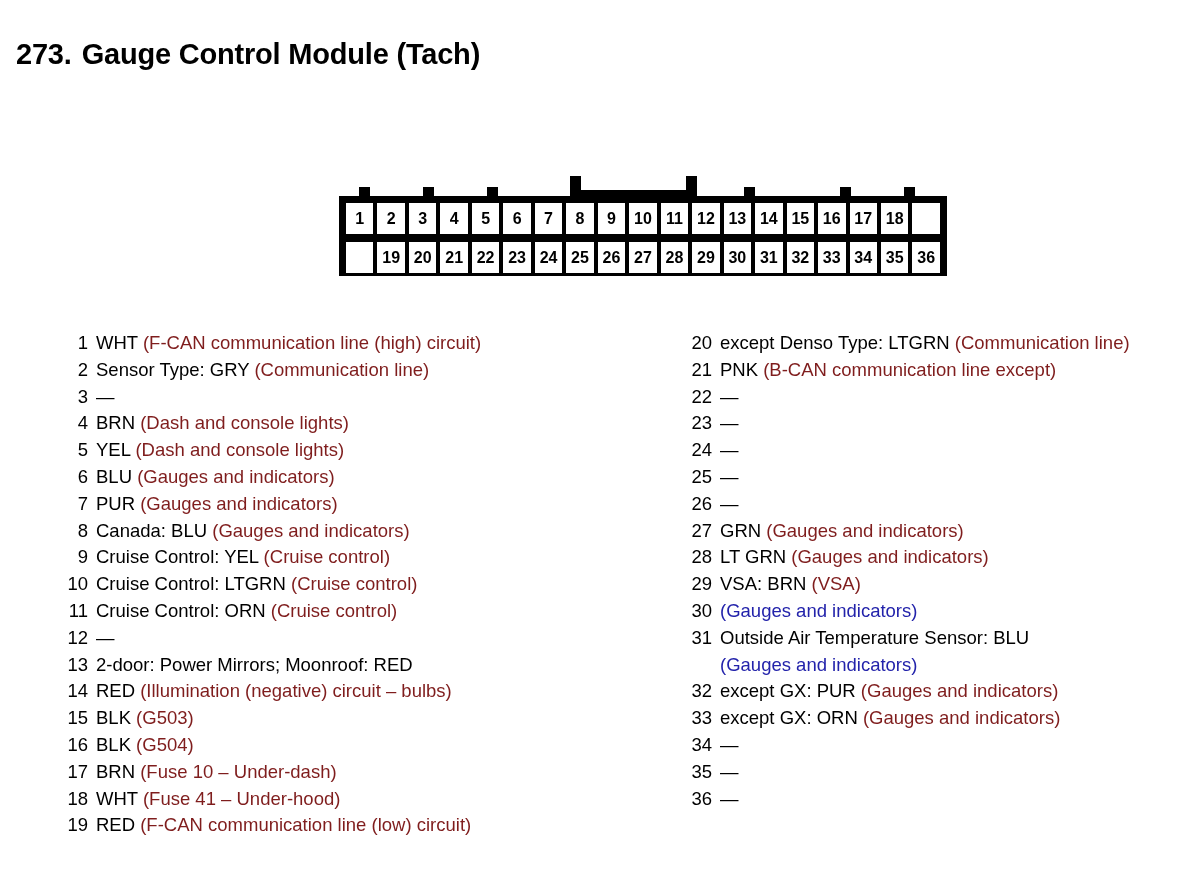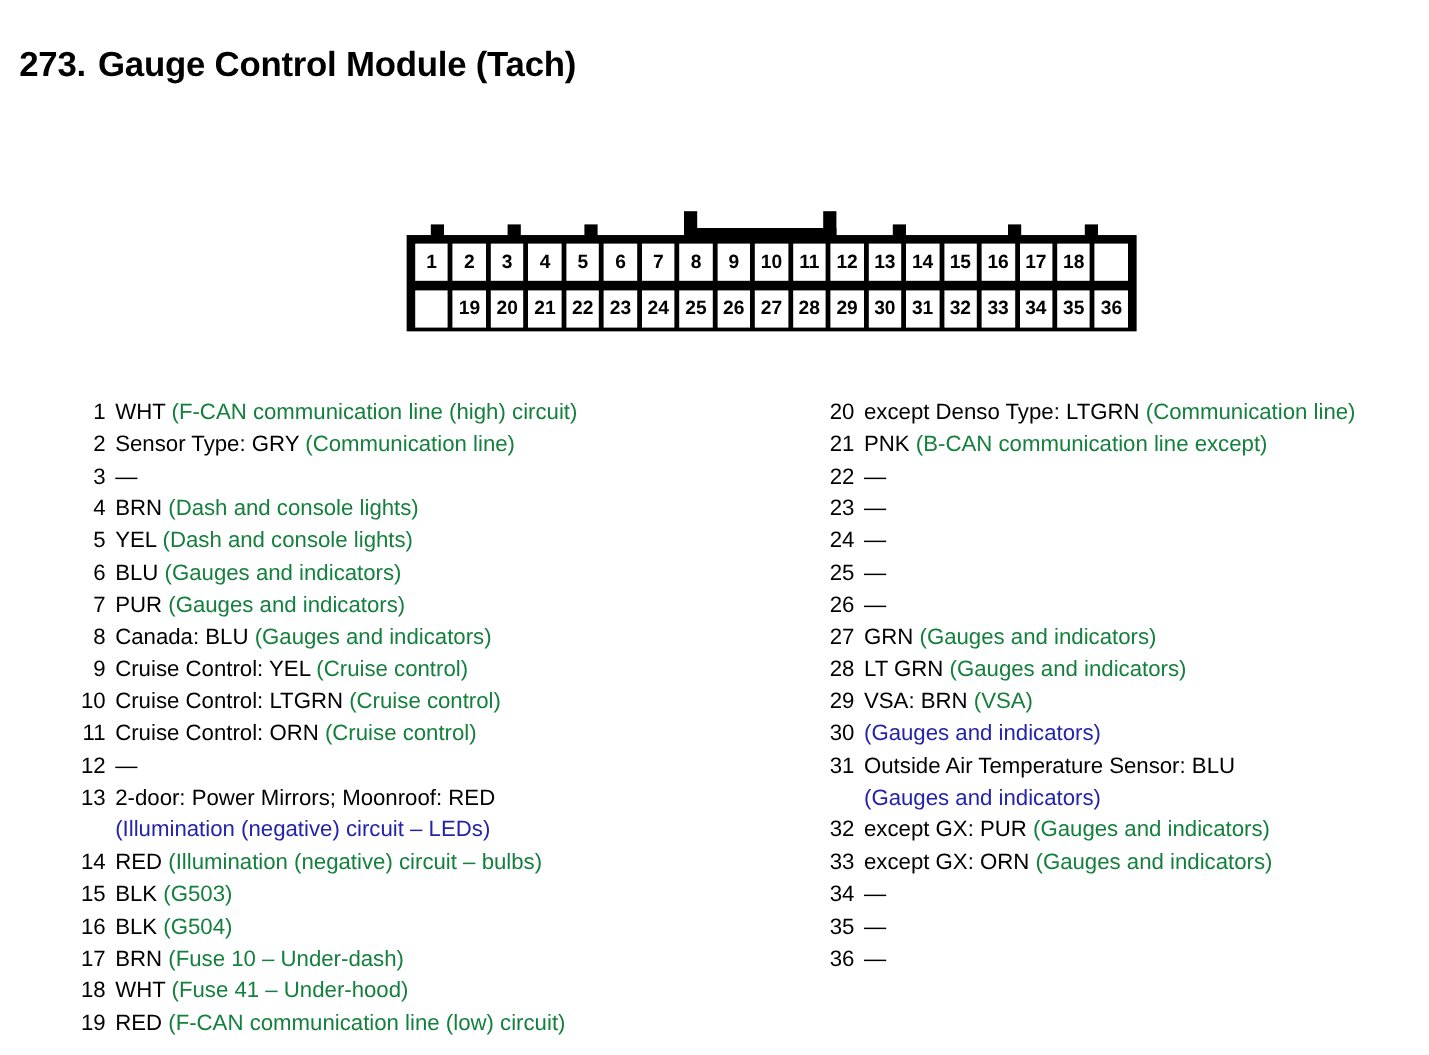--- a/index.html
+++ b/index.html
@@ -144,21 +144,21 @@
   .pin-no {
     position: absolute;
     left: 0;
     top: 0;
     width: 26px;
     text-align: right;
   }
   .pin-text {
     display: block;
   }
-  .blue { color: #15803d; margin-top: 36px; }
+  .blue { color: #7f1d1d; margin-top: 36px; }
   .cont {
     display: block;
     color: #2323ab;
   }
 </style>
 </head>
 <body>
 
 <div class="header">
   <div class="title-line">
@@ -273,21 +273,20 @@
       <span class="pin-no">11</span>
       <span class="pin-text"><span>Cruise Control: ORN</span> <span class="blue">(Cruise control)</span></span>
     </div>
     <div class="pin-entry">
       <span class="pin-no">12</span>
       <span class="pin-text"><span>—</span></span>
     </div>
     <div class="pin-entry">
       <span class="pin-no">13</span>
       <span class="pin-text"><span>2-door: Power Mirrors; Moonroof: RED</span></span>
-      <span class="cont">(Illumination (negative) circuit – LEDs)</span>
     </div>
     <div class="pin-entry">
       <span class="pin-no">14</span>
       <span class="pin-text"><span>RED</span> <span class="blue">(Illumination (negative) circuit – bulbs)</span></span>
     </div>
     <div class="pin-entry">
       <span class="pin-no">15</span>
       <span class="pin-text"><span>BLK</span> <span class="blue">(G503)</span></span>
     </div>
     <div class="pin-entry">

